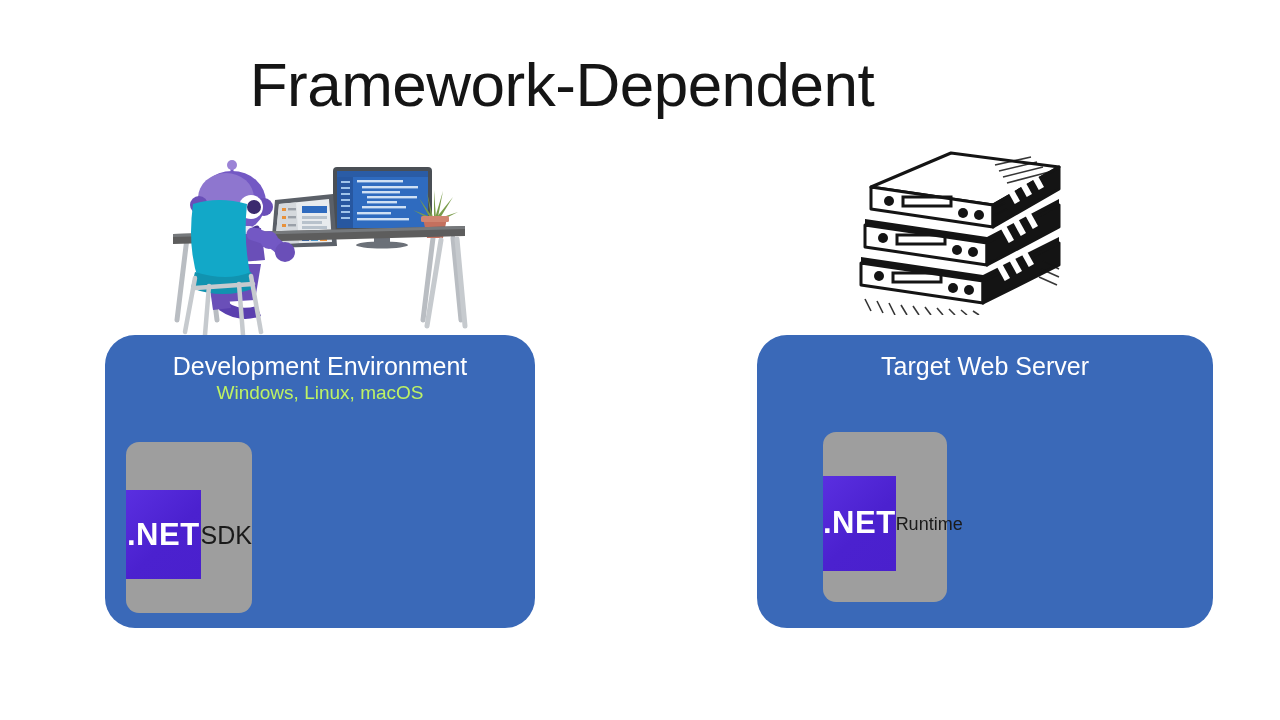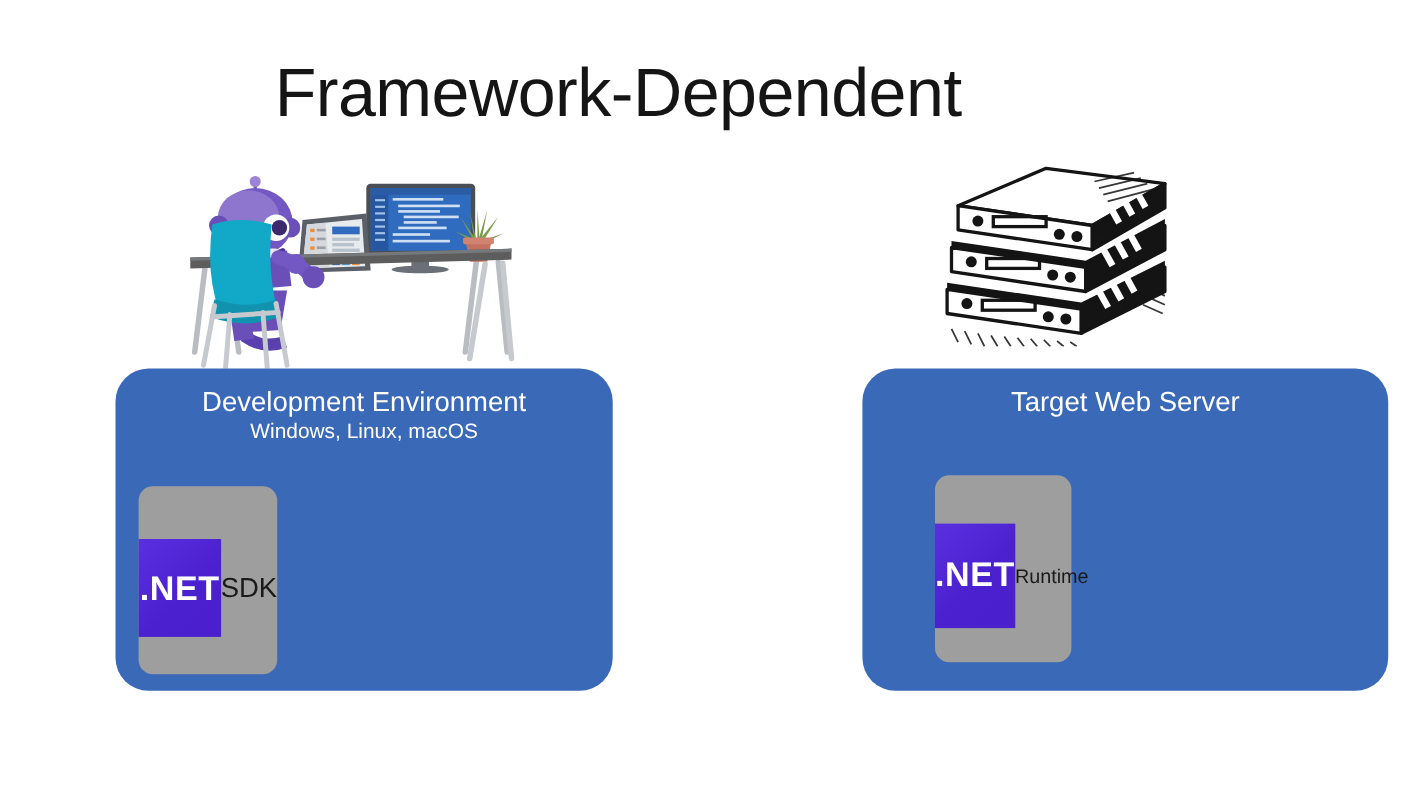--- a/index.html
+++ b/index.html
@@ -35,42 +35,41 @@
     letter-spacing: -0.5px;
     line-height: 1.05;
     white-space: nowrap;
   }
 
   
   .panel {
     position: absolute;
     background: #3a69b8;
     border-radius: 30px;
-    padding-left: 22px;
   }
   .panel-dev   { left: 105px; top: 335px; width: 430px; height: 293px; }
-  .panel-srv   { left: 784px; top: 335px; width: 456px; height: 293px; }
+  .panel-srv   { left: 757px; top: 335px; width: 456px; height: 293px; }
 
   .panel-heading {
     position: absolute;
     left: 0;
     width: 100%;
     text-align: center;
     color: #ffffff;
     font-size: 25px;
     font-weight: 400;
     top: 17px;
     white-space: nowrap;
   }
   .panel-sub {
     position: absolute;
     left: 0;
     width: 100%;
     text-align: center;
-    color: #ffffff;
+    color: #bef264;
     font-size: 19px;
     font-weight: 400;
     top: 47px;
     white-space: nowrap;
   }
 
   
   .net-card {
     position: absolute;
     background: #9e9e9e;

